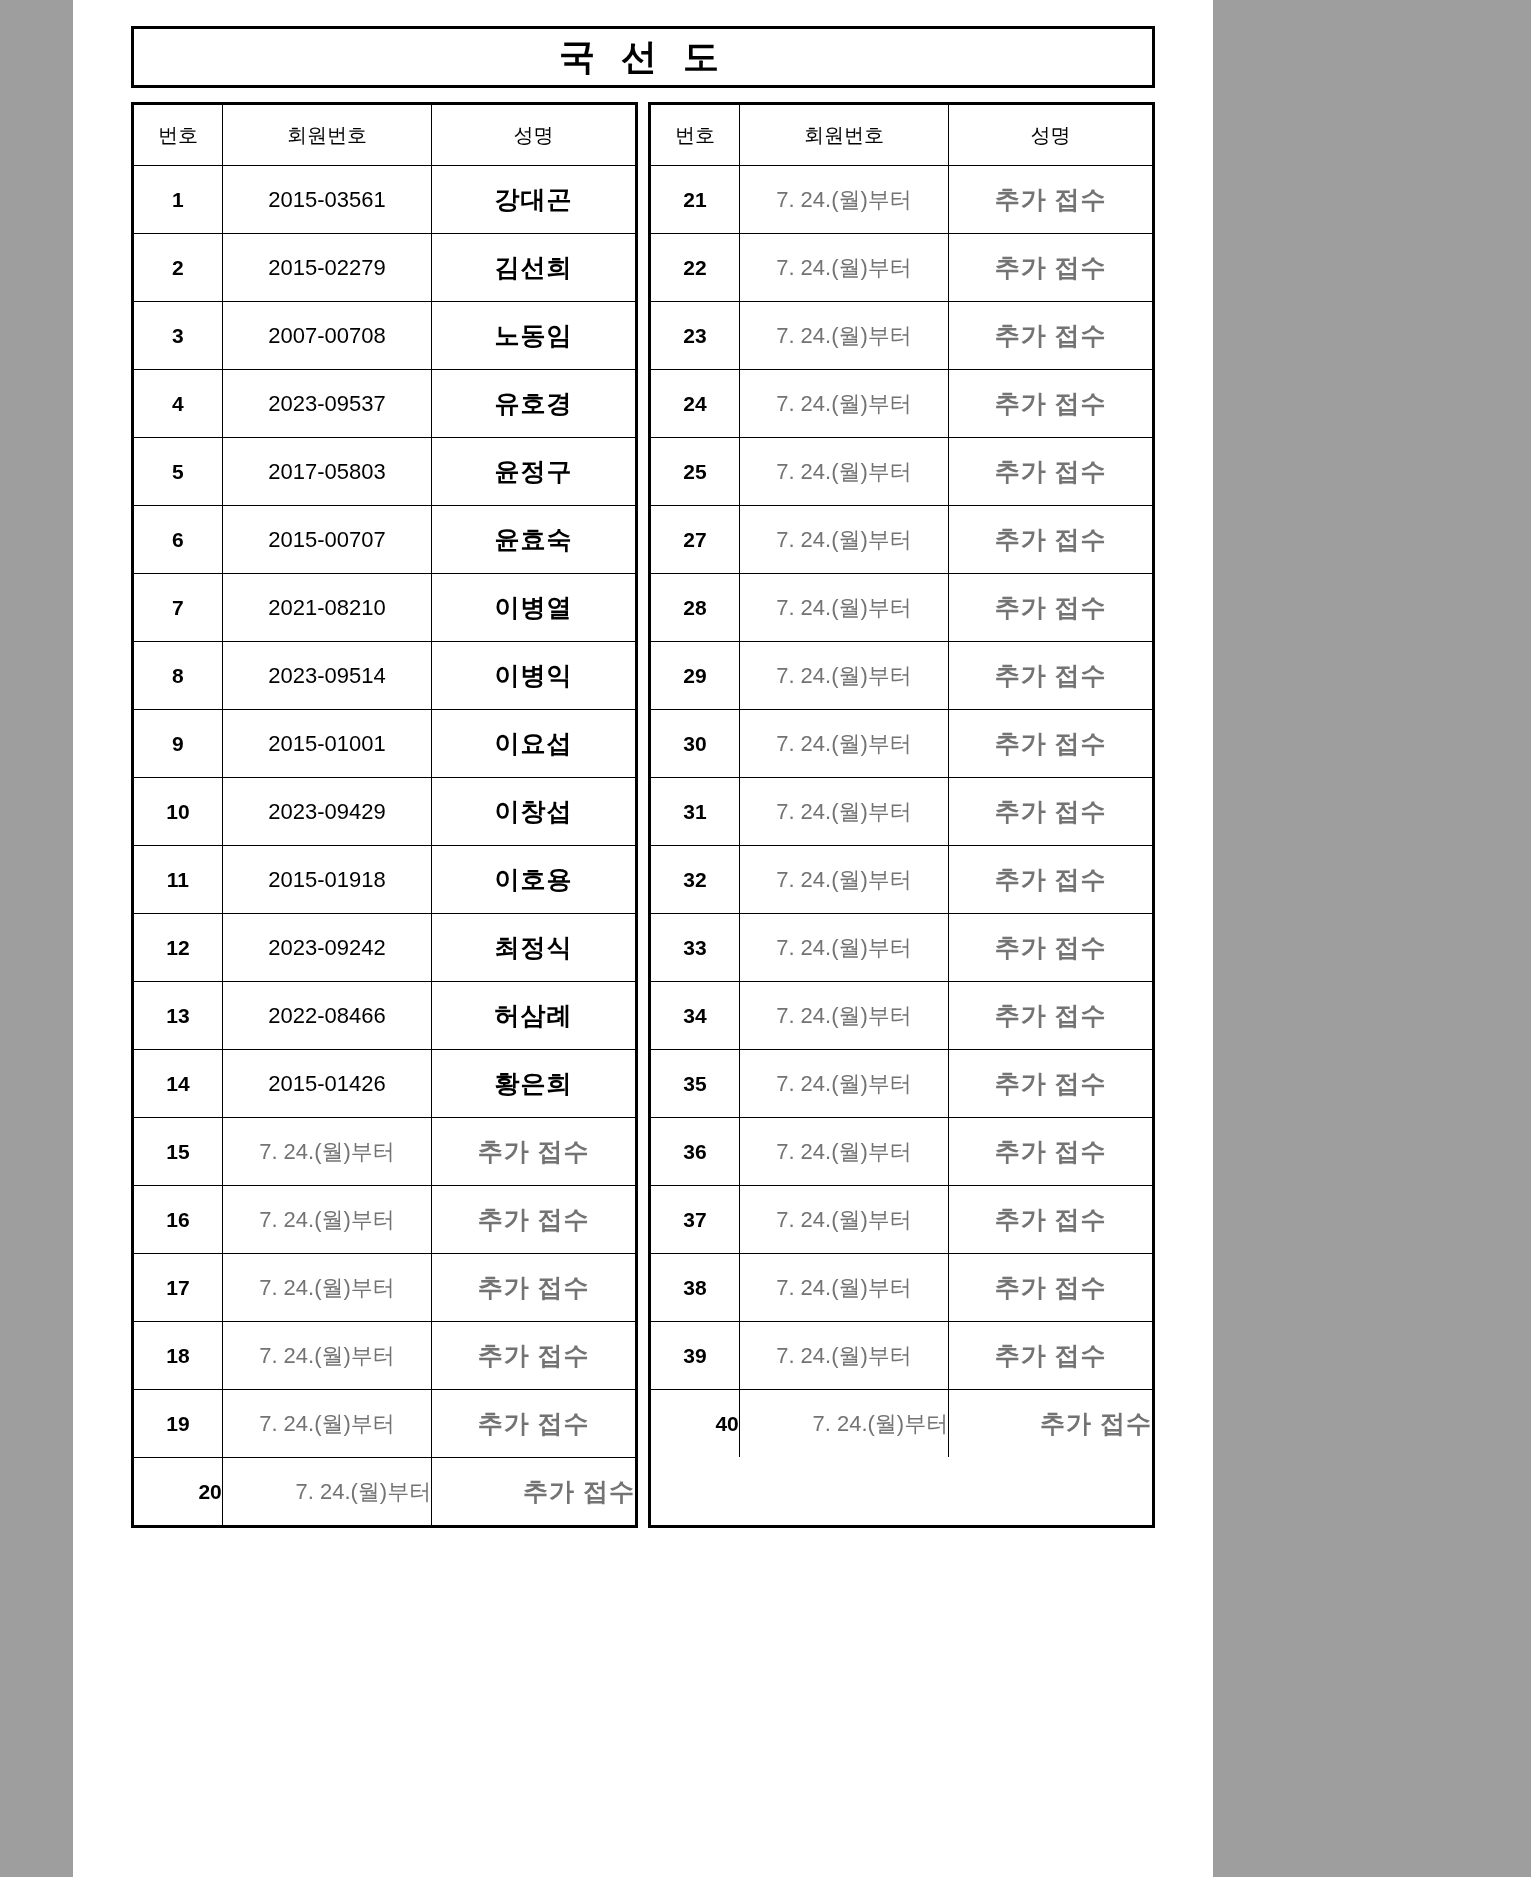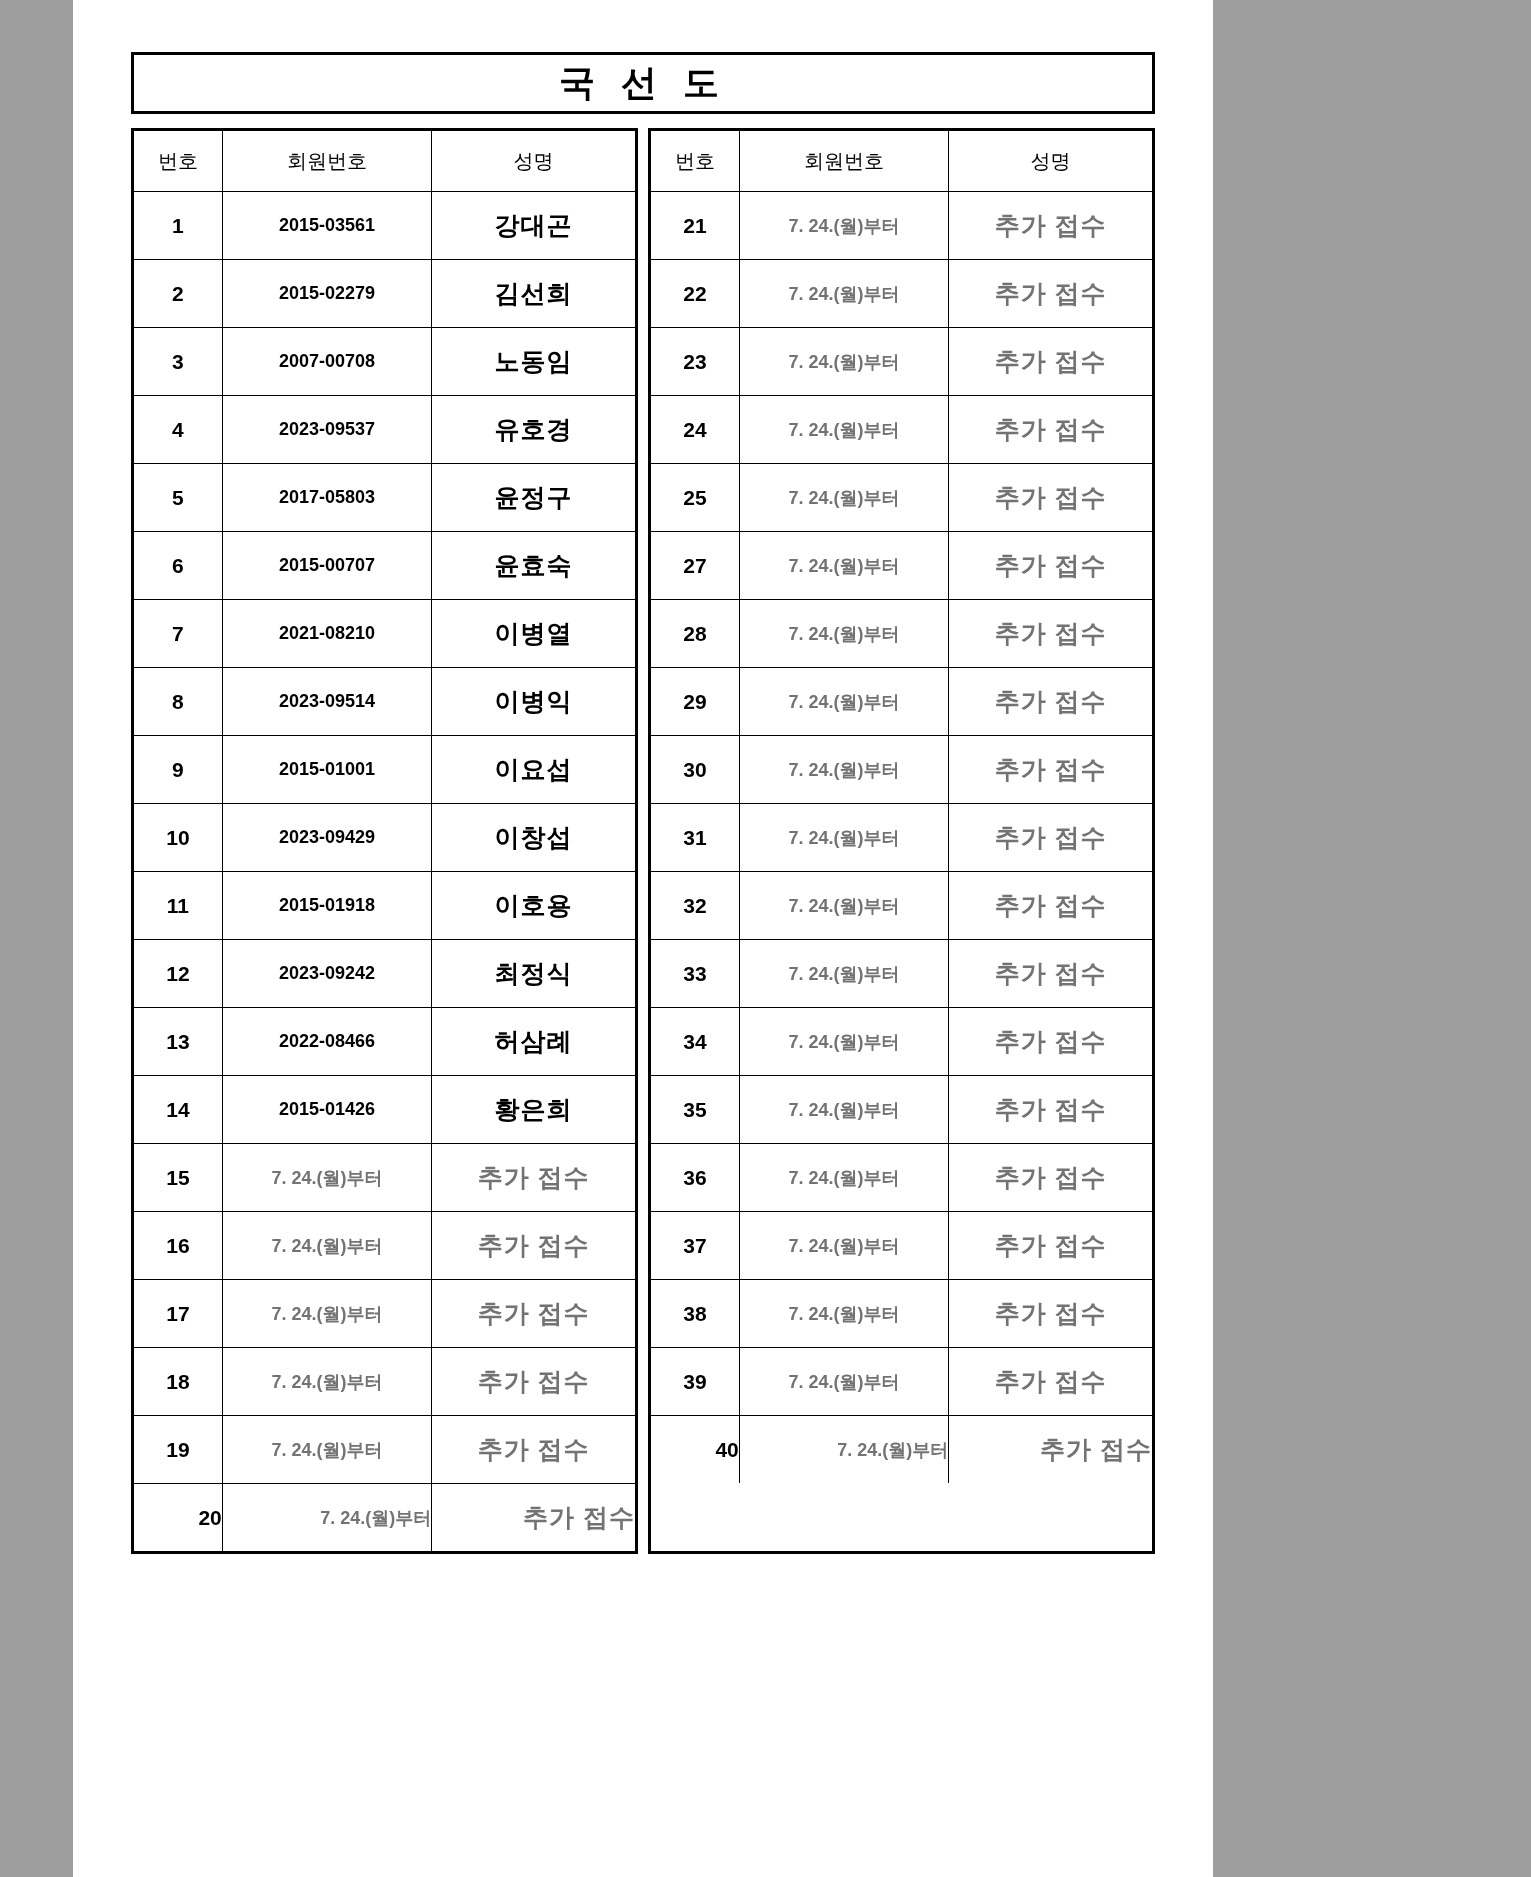--- a/index.html
+++ b/index.html
@@ -16,22 +16,21 @@
   .page {
     position: absolute;
     left: 73px;
     top: 0;
     width: 1140px;
     height: 1877px;
     background: #ffffff;
   }
   .sheet {
     box-sizing: border-box;
-    padding: 16px 58px 0 58px;
-    margin-top: 36px;
+    padding: 26px 58px 0 58px;
   }
   .title-box {
     box-sizing: border-box;
     border: 3px solid #000;
     height: 62px;
     display: flex;
     align-items: center;
     justify-content: center;
     margin-bottom: 14px;
   }
@@ -68,22 +67,22 @@
     font-weight: normal;
   }
   .col-no { width: 86px; }
   .col-id { width: 204px; }
   .col-name { width: 198px; }
   td.no {
     font-size: 21px;
     font-weight: bold;
   }
   td.id {
-    font-size: 18px;
-    font-weight: bold;
+    font-size: 22px;
+    font-weight: normal;
   }
   td.name {
     font-size: 25px;
     font-weight: bold;
     letter-spacing: 1px;
   }
   tr.pending td.id,
   tr.pending td.name {
     color: #737373;
   }

